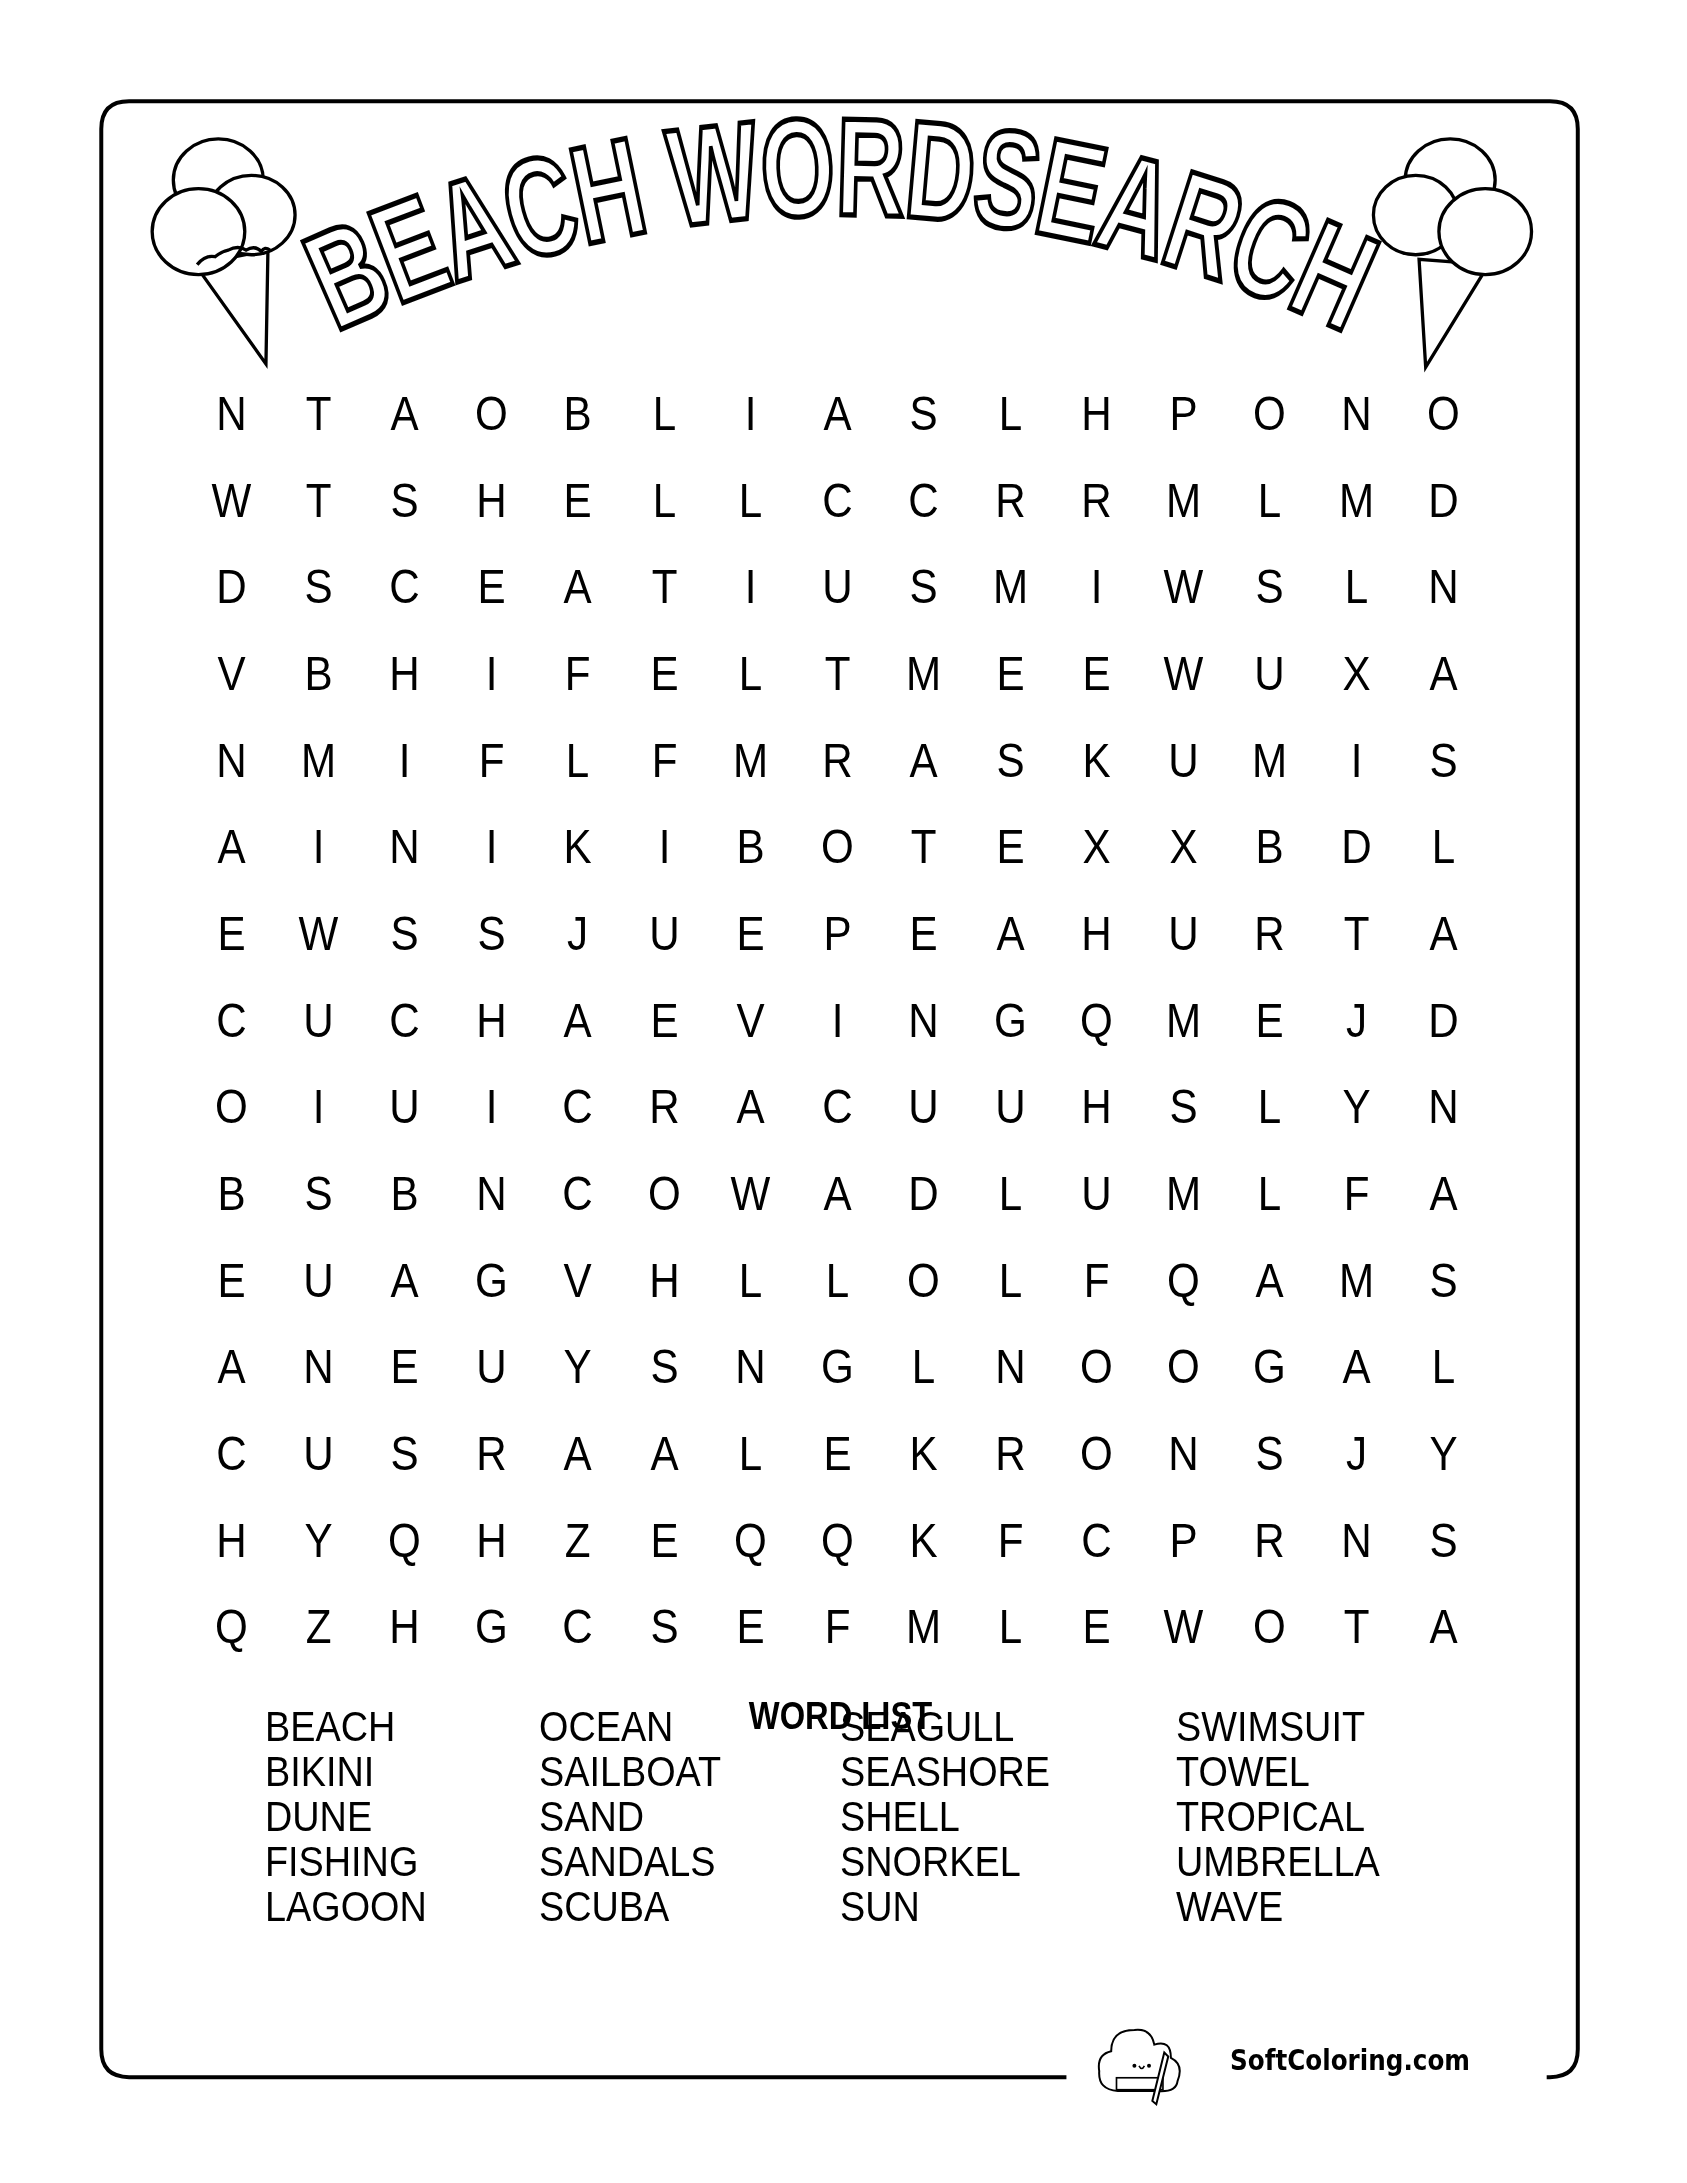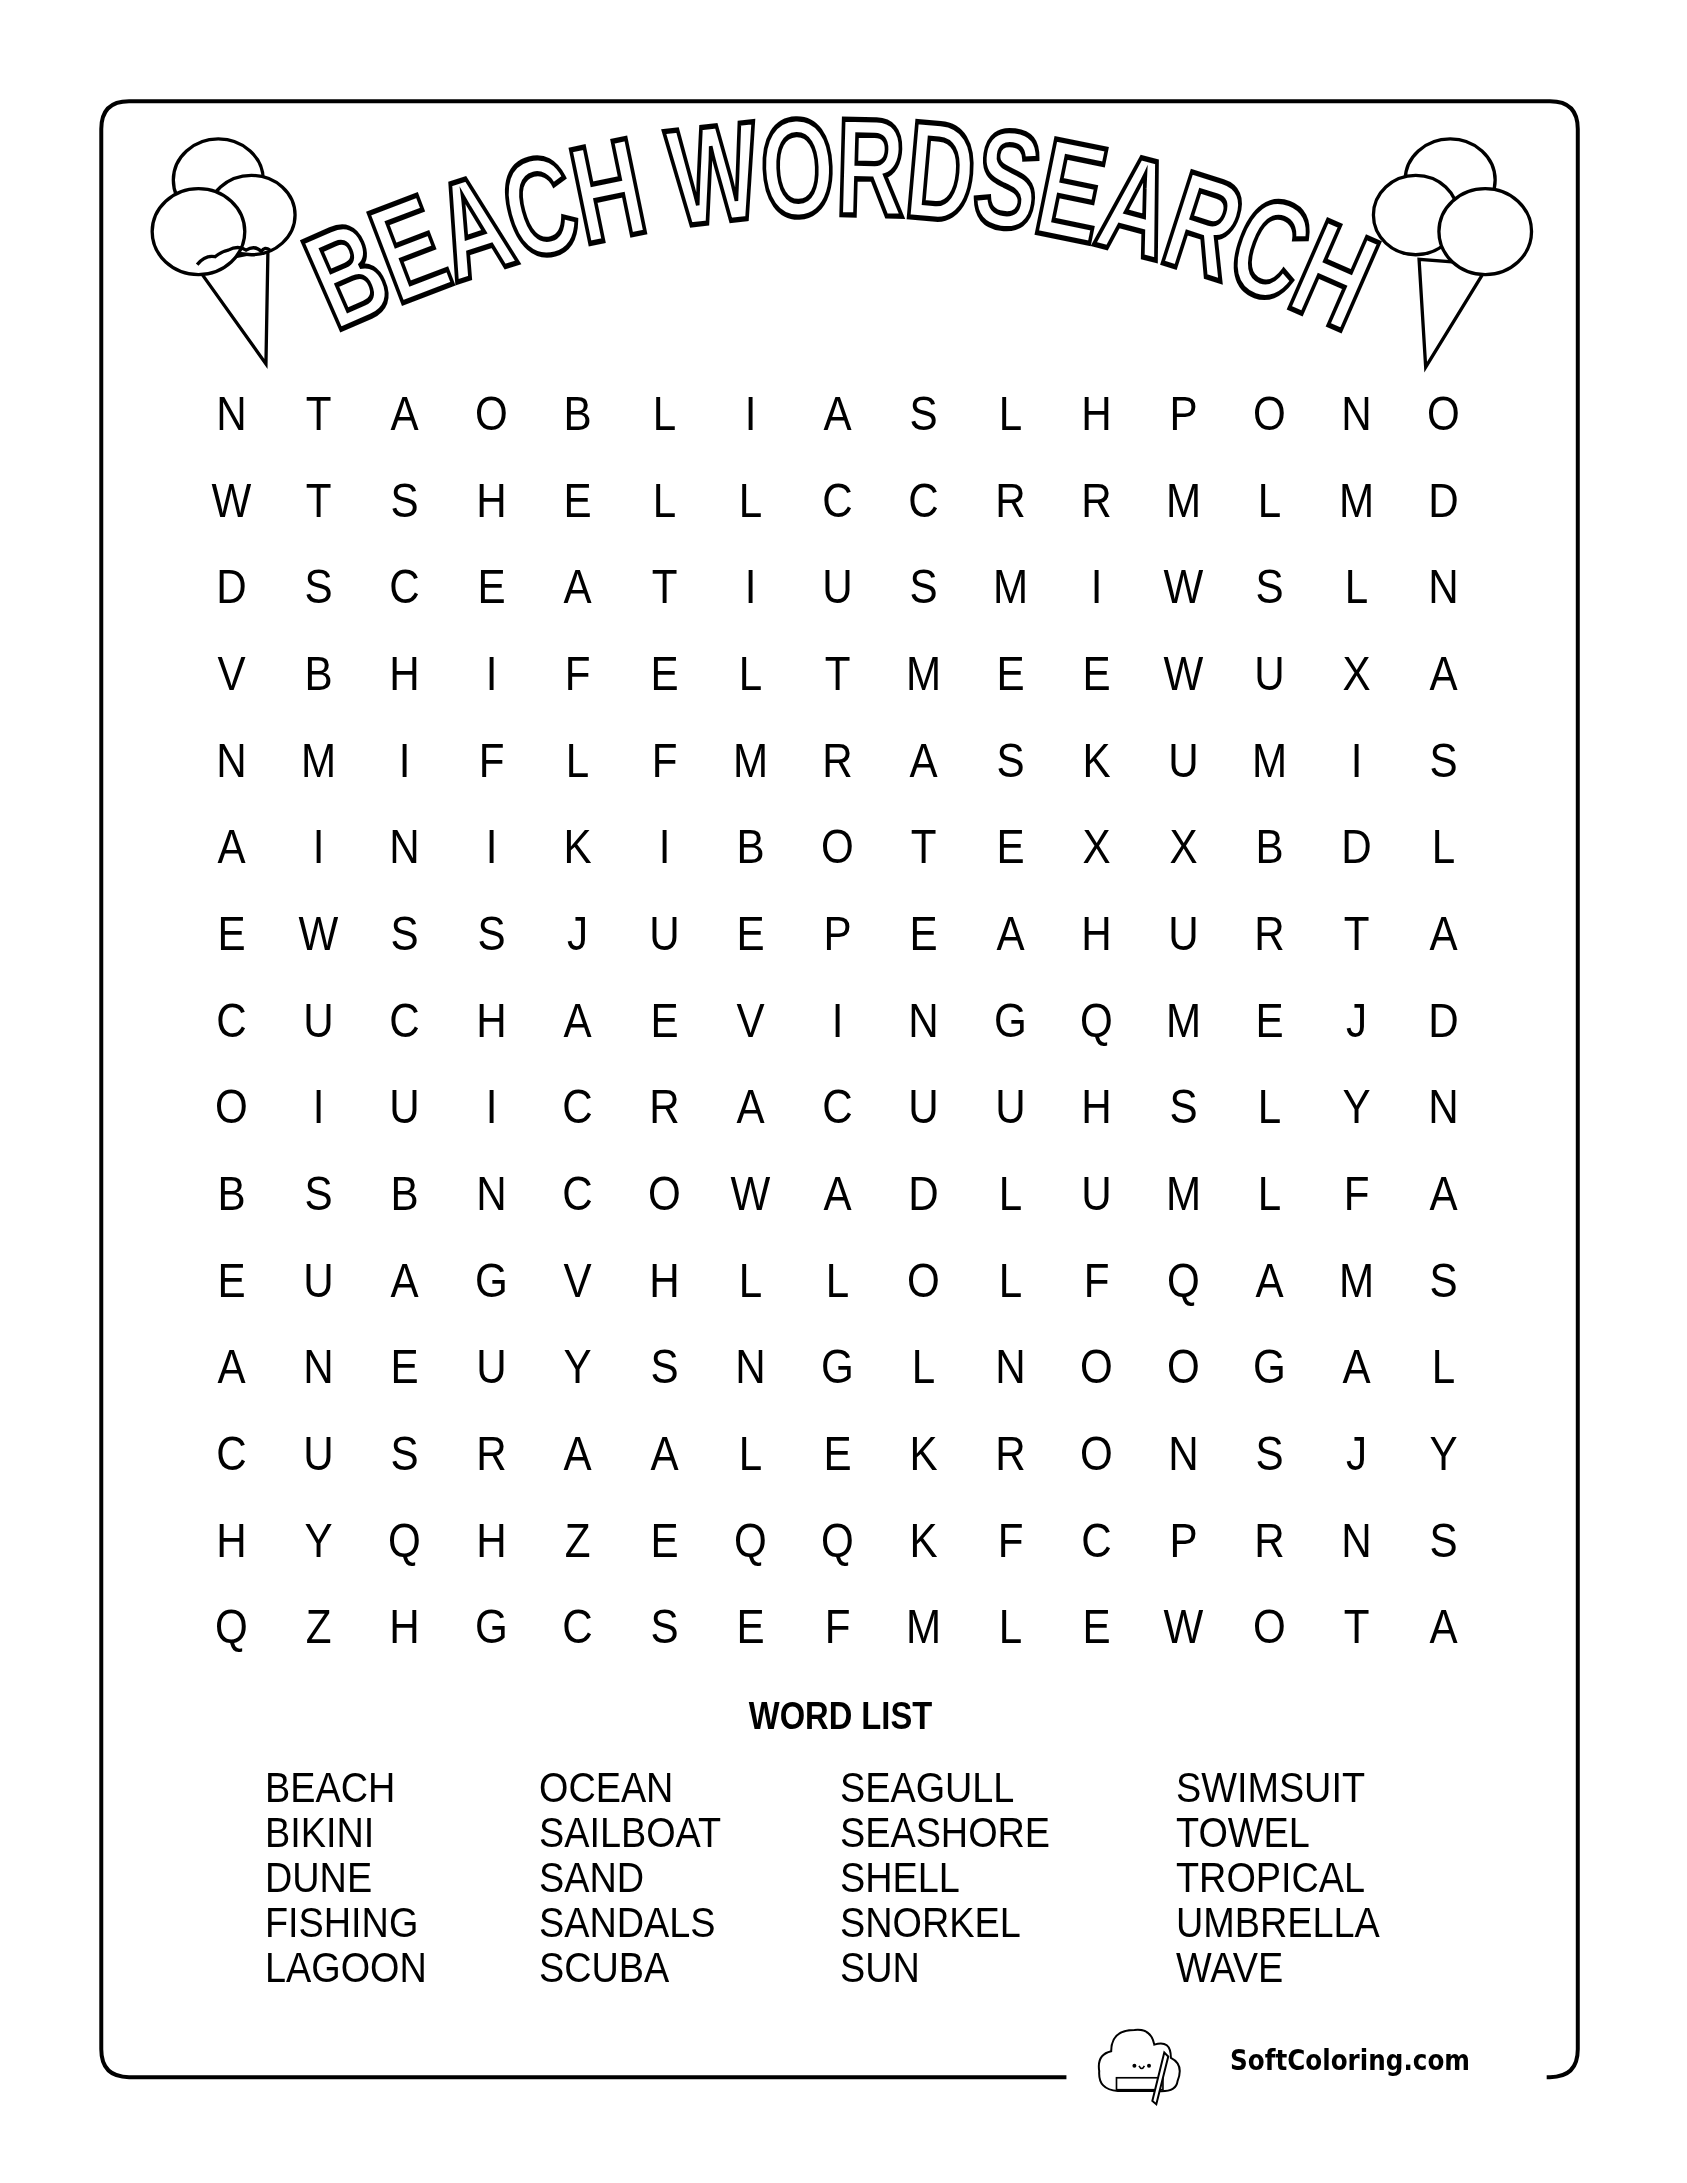--- a/index.html
+++ b/index.html
@@ -3,21 +3,21 @@
 <meta charset="utf-8">
 <style>
   html, body { margin: 0; padding: 0; background: #ffffff; }
   body { width: 1687px; height: 2183px; position: relative; overflow: hidden; font-family: "Liberation Sans", sans-serif; color: #000; }
   .frame { position: absolute; left: 0; top: 0; width: 1687px; height: 2183px; }
   .title-wrap { position: absolute; left: 0; top: 0; width: 1687px; height: 397px; }
   .grid { position: absolute; left: 192px; top: 377px; width: 1297px; }
   .grid-row { position: absolute; left: 0; height: 87px; width: 1297px; }
   .cell { position: absolute; width: 79px; text-align: center; font-size: 49px; line-height: 73px; transform: scaleX(0.86); transform-origin: center; }
   .wl-title { position: absolute; left: 662px; width: 357px; top: 1695px; text-align: center; font-weight: bold; font-size: 38px; transform: scaleX(0.86); }
-  .word-col { position: absolute; top: 1765px; }
+  .word-col { position: absolute; top: 1704px; }
   .word { display: block; font-size: 42px; line-height: 45px; white-space: nowrap; transform: scaleX(0.9); transform-origin: left center; }
   .logo { position: absolute; left: 1078px; top: 2018px; width: 463px; height: 93px; }
   .logo-text { position: absolute; left: 152px; top: 25px; font-family: "DejaVu Sans", sans-serif; font-weight: bold; font-size: 29px; white-space: nowrap; transform: scaleX(0.85); transform-origin: left center; }
 </style>
 </head>
 <body>
 
 <svg class="frame" viewBox="0 0 2550 3300" xmlns="http://www.w3.org/2000/svg">
   <path d="M1612 3140 L195 3140 Q153 3140 153 3098 L153 195 Q153 153 195 153 L2343 153 Q2385 153 2385 195 L2385 3098 Q2385 3140 2343 3140 L2338 3140" fill="none" stroke="#000" stroke-width="6"></path>
 </svg>

